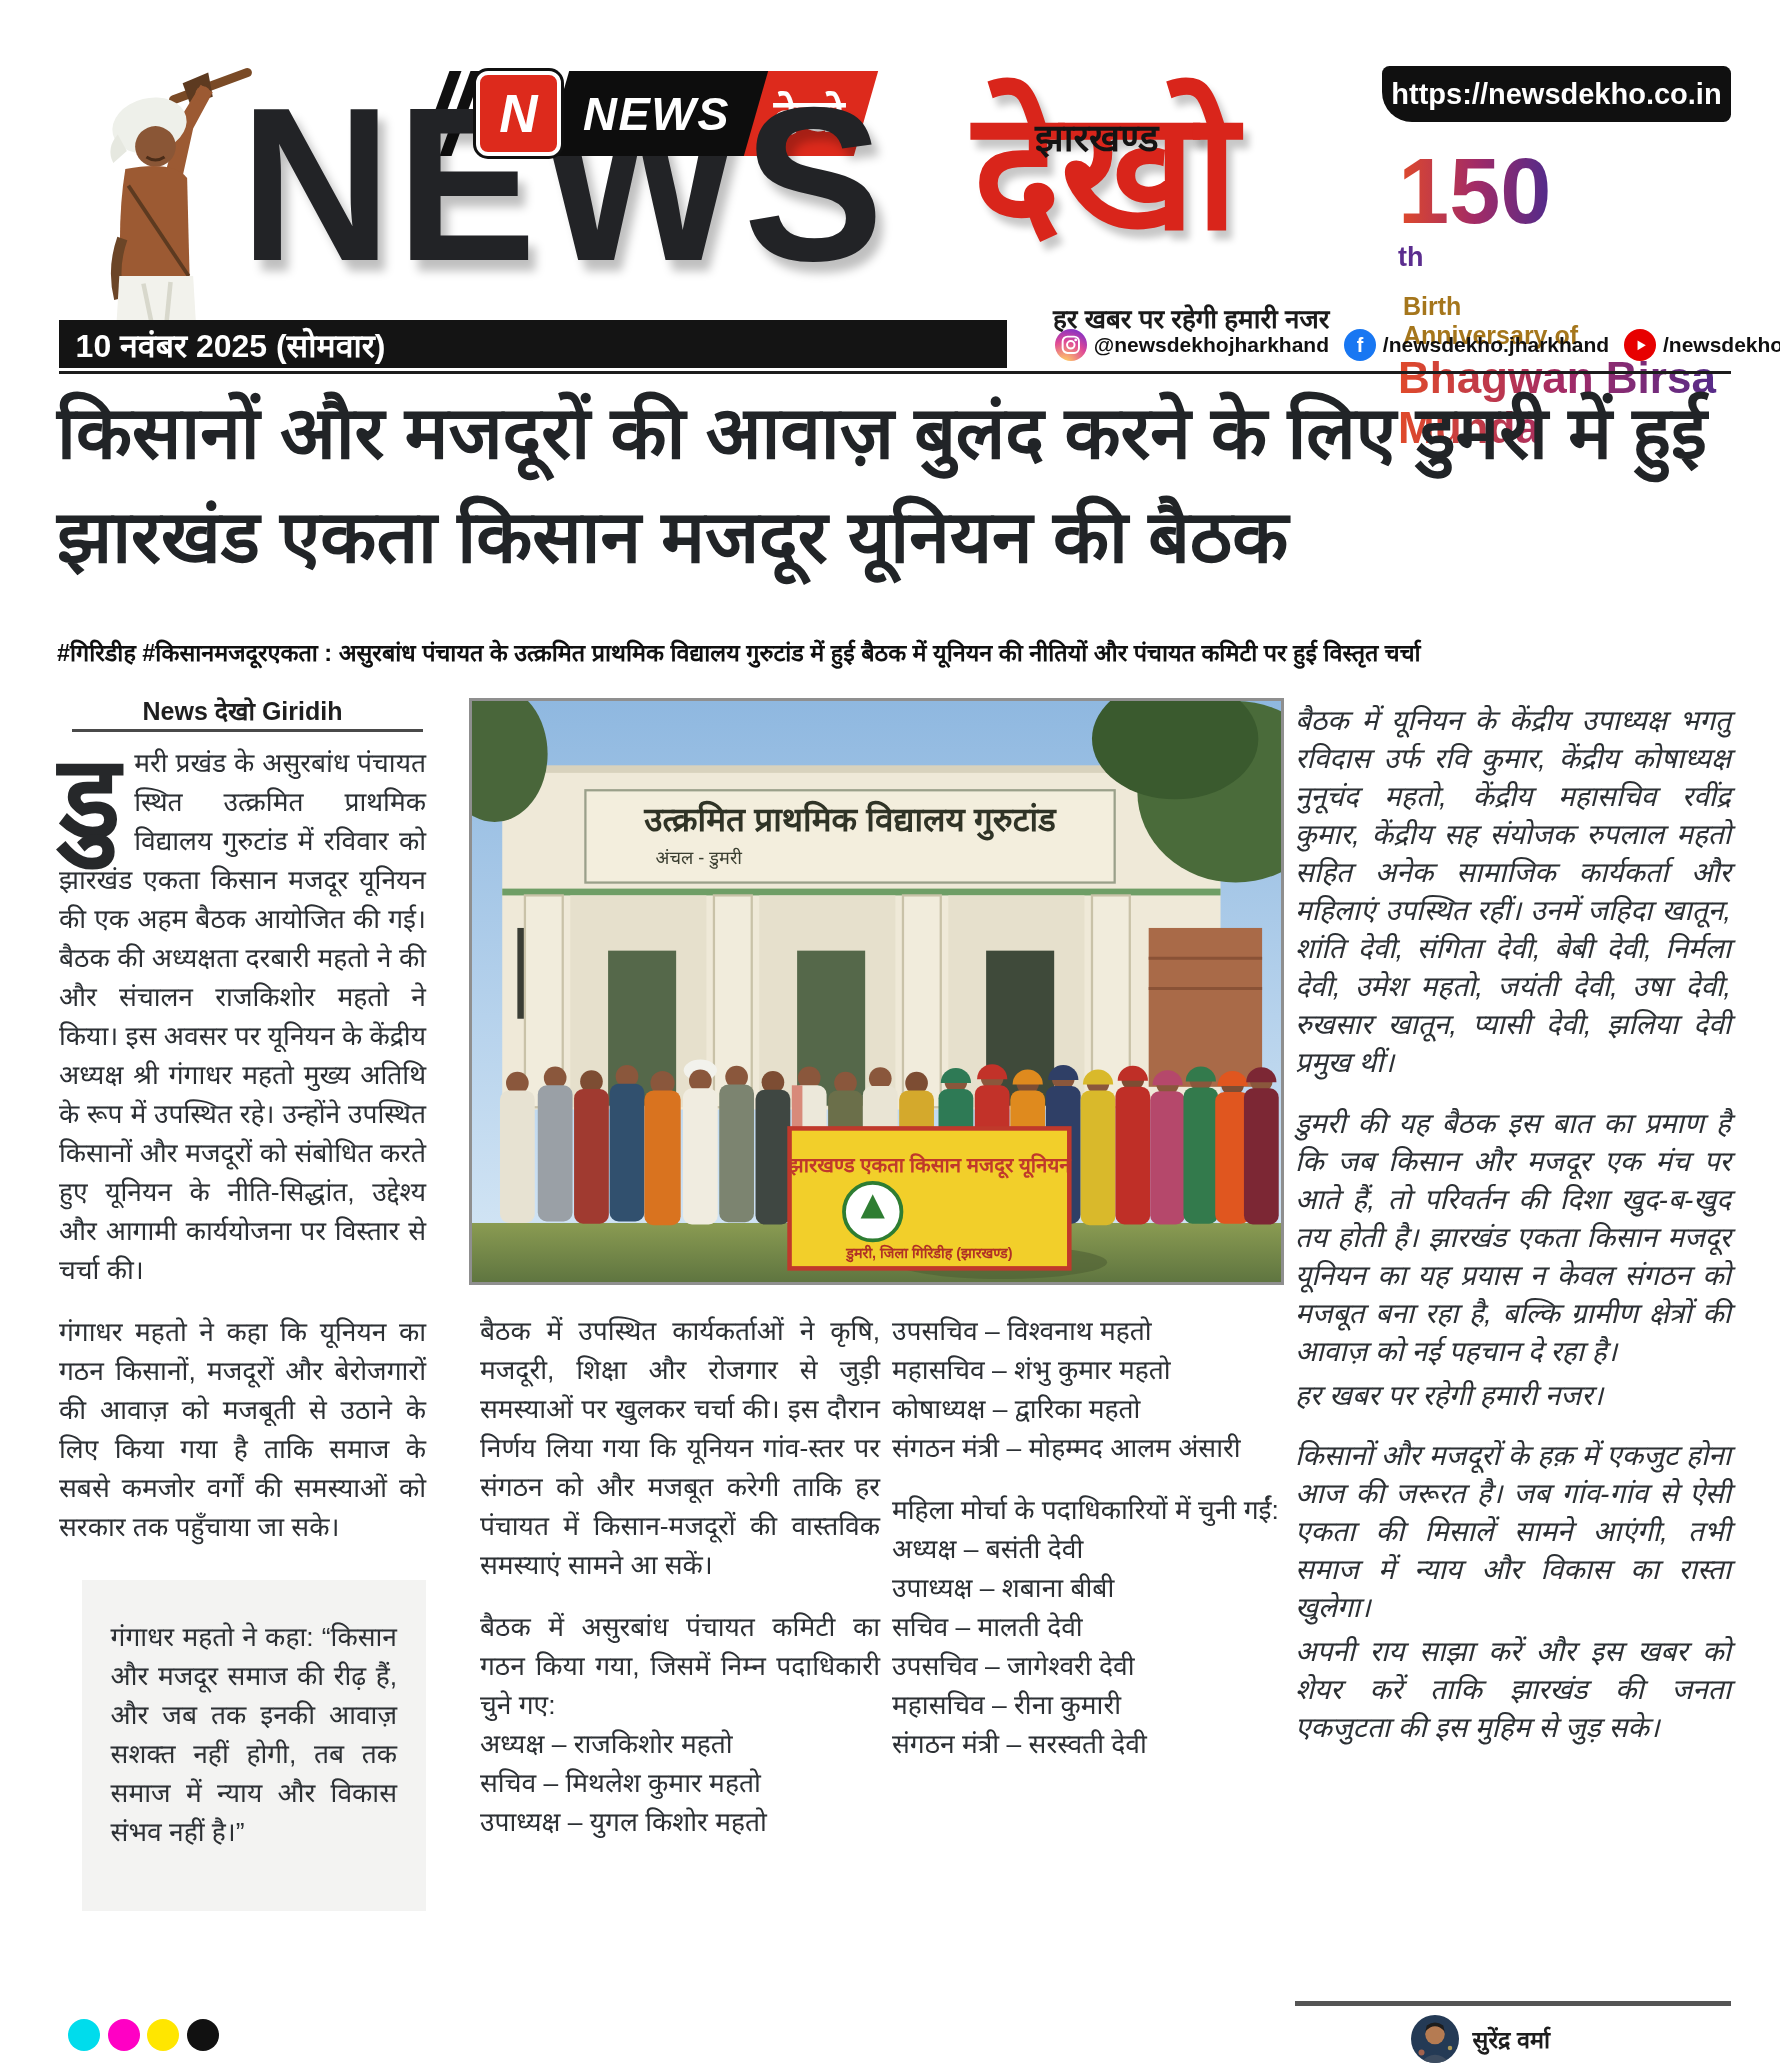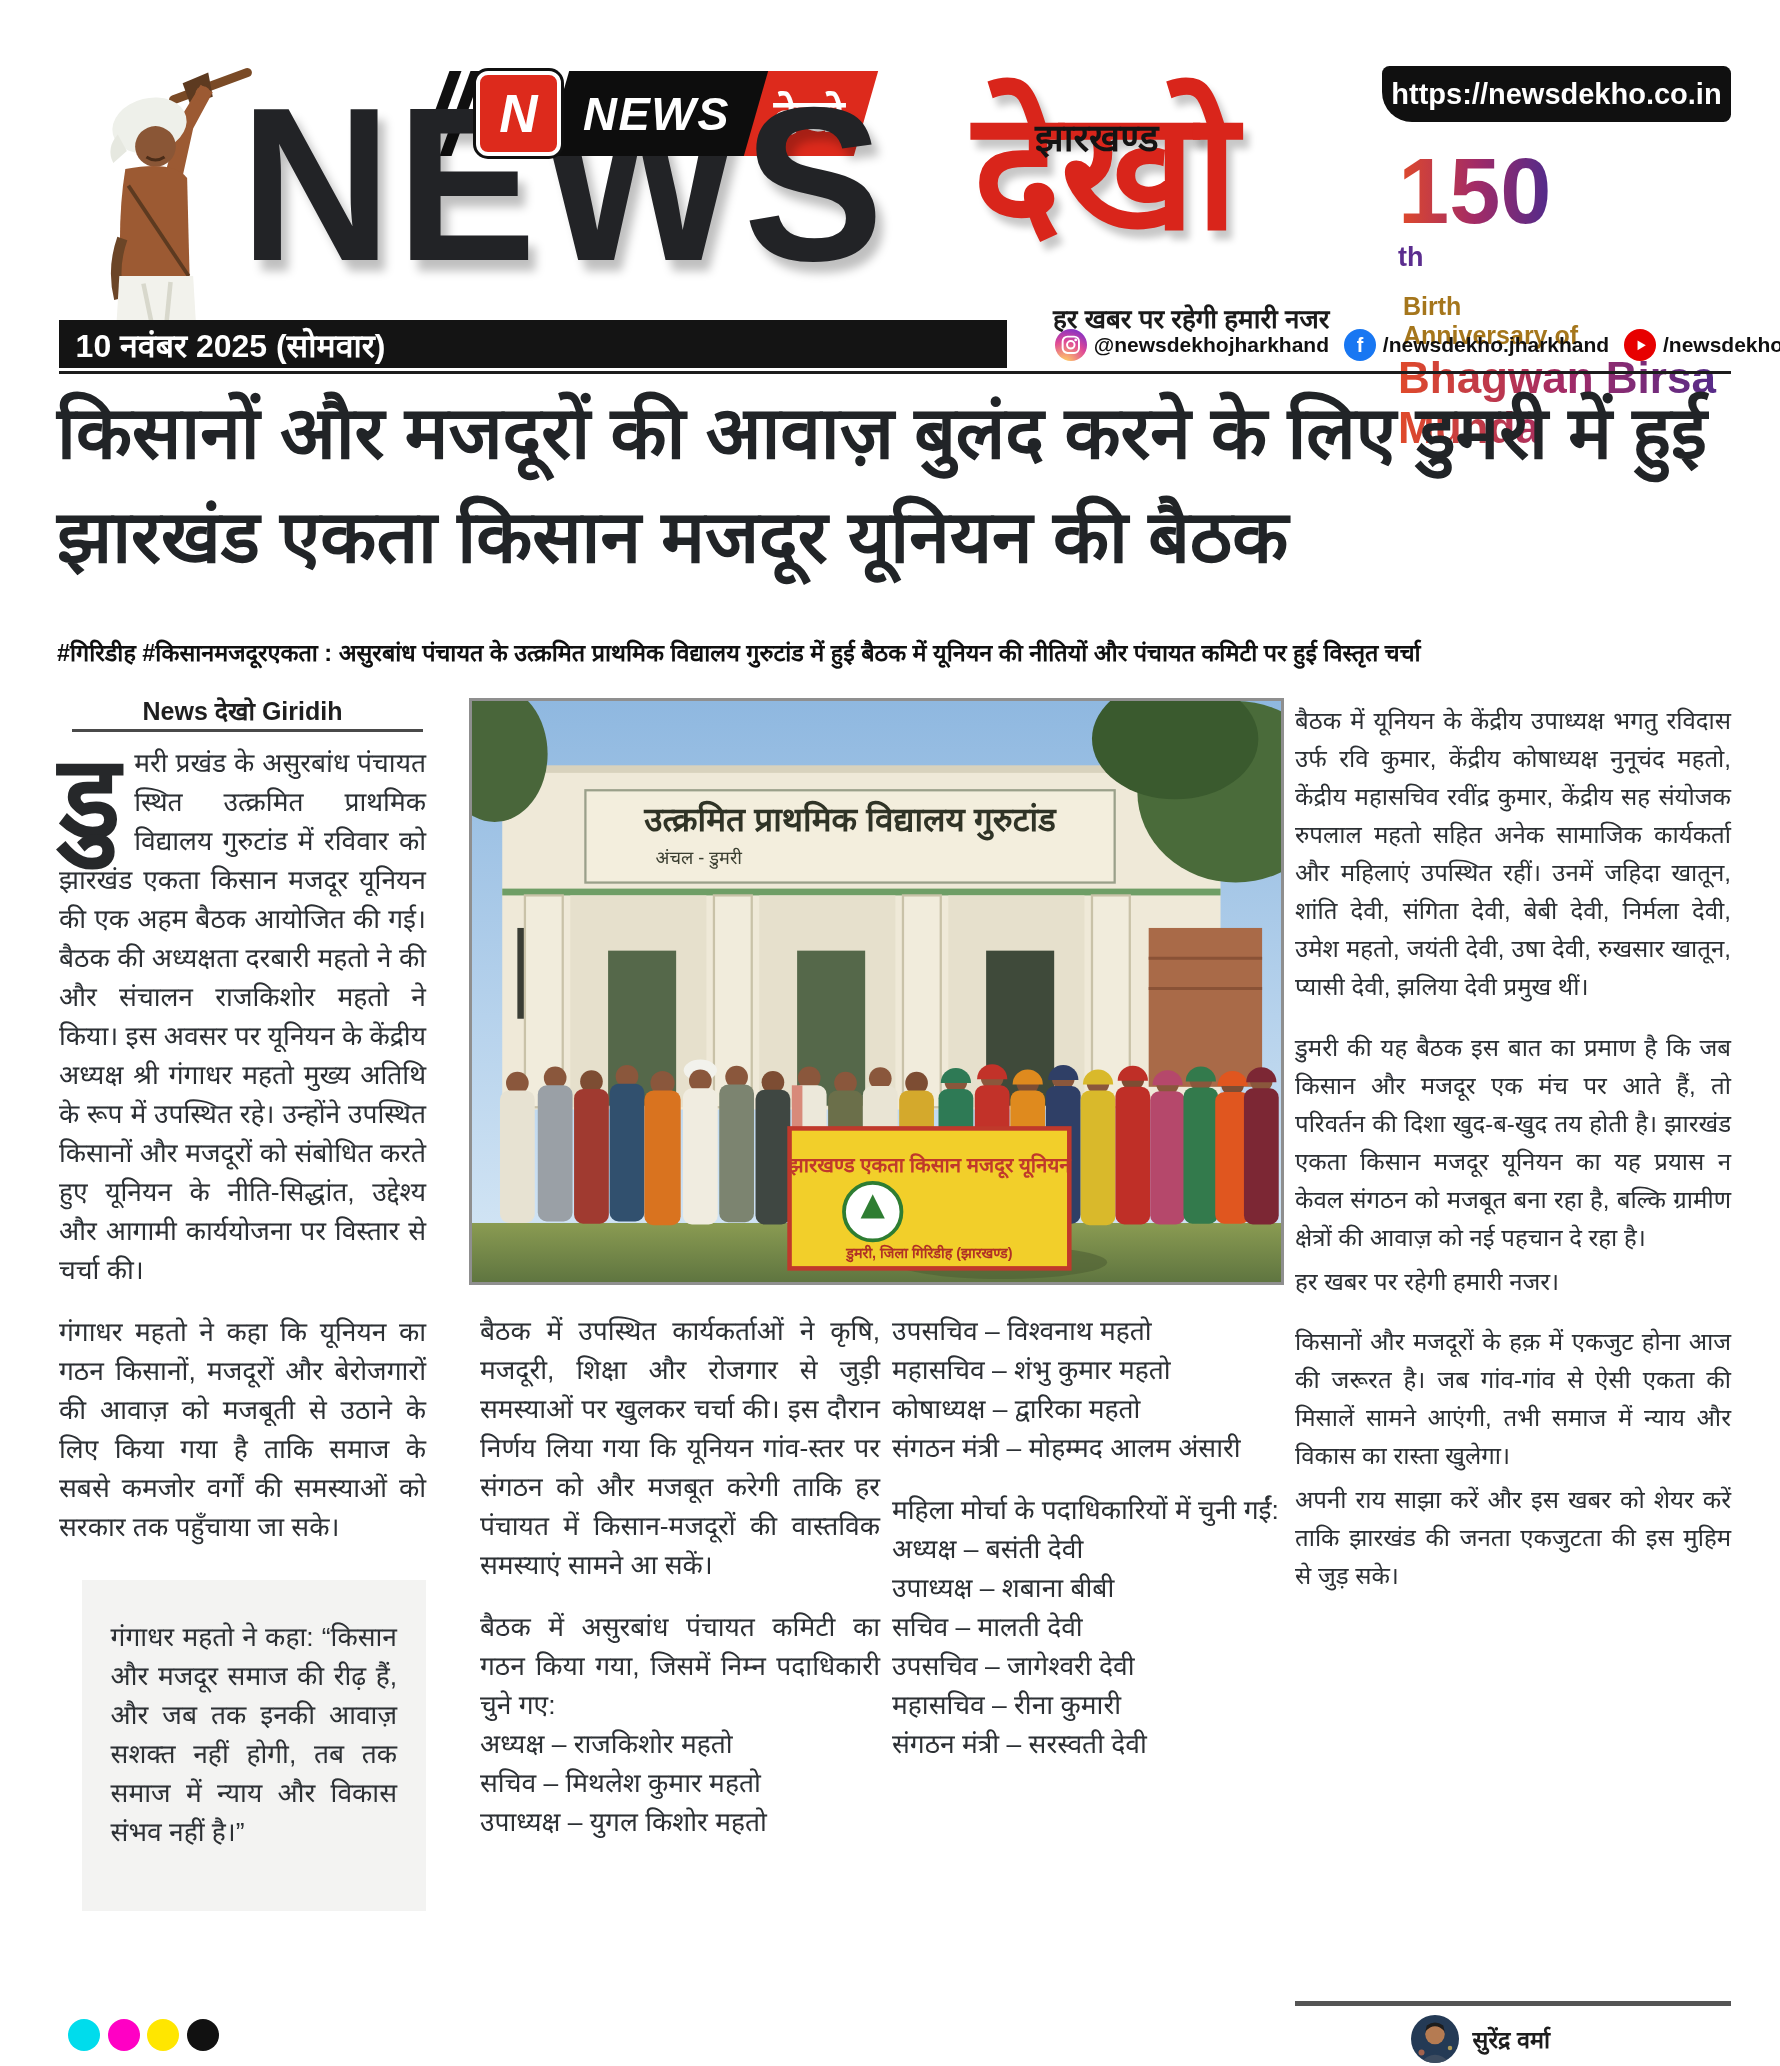--- a/index.html
+++ b/index.html
@@ -45,21 +45,21 @@
 
   
   .byline { position:absolute; left:59px; top:693px; width:367px; text-align:center; font-size:25px; font-weight:700; color:#1f1f1f; }
   .byline-rule { position:absolute; left:72px; top:729px; width:351px; height:3px; background:#4a4a4a; }
 
   .bodytxt { font-size:26.4px; line-height:39px; text-align:justify; color:#2c3034; }
   .col1 { position:absolute; left:59px; top:744px; width:367px; }
   .col2 { position:absolute; left:480px; top:1312px; width:400px; }
   .col3 { position:absolute; left:892px; top:1312px; width:391px; }
   .col4 { position:absolute; left:1295px; top:702px; width:436px; }
-  .col4 .bodytxt { font-size:24px; line-height:38px; }
+  .col4 .bodytxt { font-size:28px; line-height:38px;font-style:italic; }
   .mt { margin-top:22.6px; }
   .mt-s { margin-top:6px; }
   .dropcap { float:left; font-size:115px; line-height:89px; font-weight:700; color:#26282a; margin:9px 13.6px 3px 0; }
   .quote-box { margin:33px 0 0 22.6px; background:#f3f3f2; padding:38px 29px 59px 29px; }
   .plain-list div { text-align:left; }
 
   
   .photo { position:absolute; left:469px; top:698px; width:815px; height:587px; border:3.8px solid #8f8f8f; background:#bef264; }
   .photo svg { display:block; width:100%; height:100%; }
 

